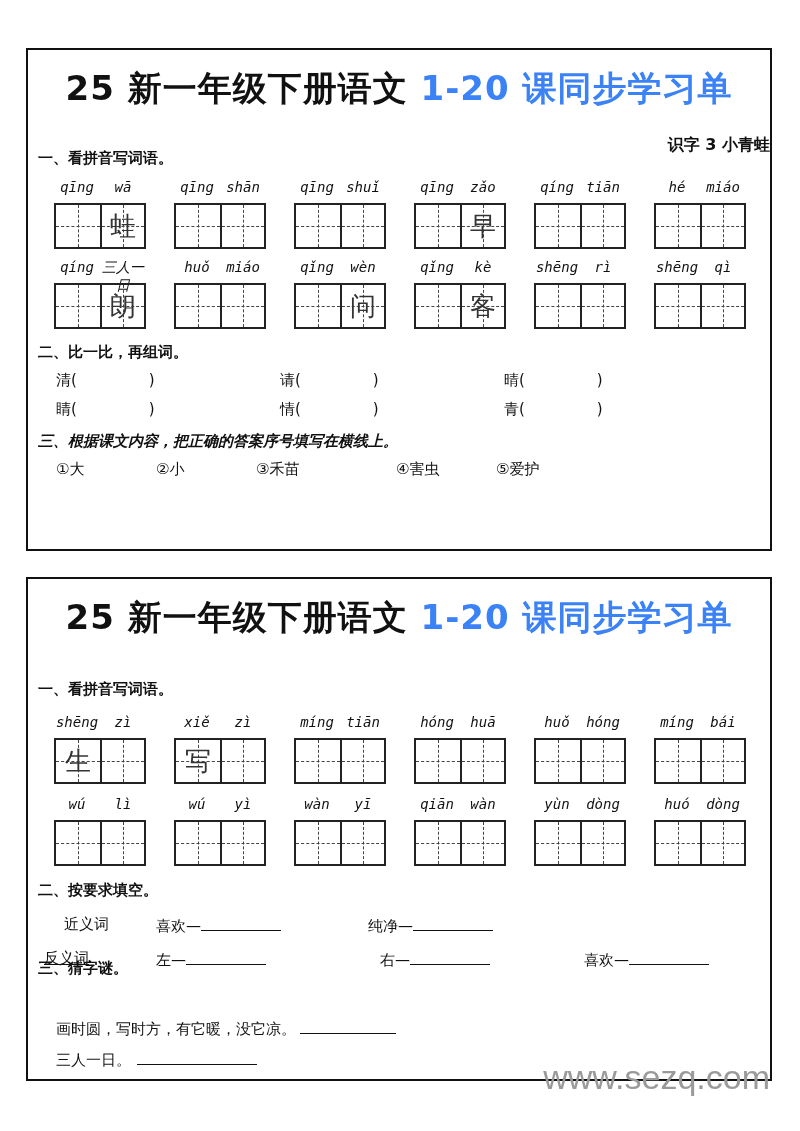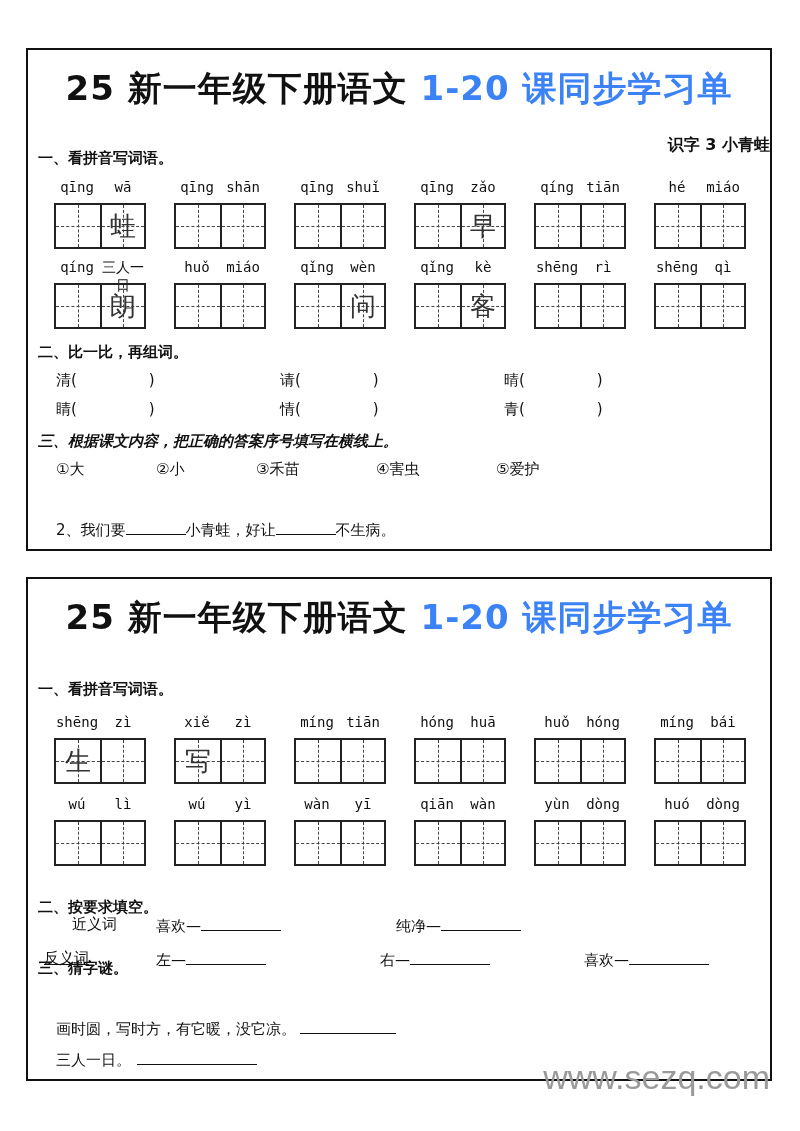--- a/index.html
+++ b/index.html
@@ -12,21 +12,21 @@
   .title { position: absolute; left: 0; right: 0; top: 16px; text-align: center;
            font-size: 34px; font-weight: bold; letter-spacing: 1px; white-space: nowrap;
            font-family: "DejaVu Sans", sans-serif; }
   .title .red { color: #3b82f6; }
   .subtitle { position: absolute; left: 0; right: 0; top: 73px; text-align: right;
               font-size: 16px; font-weight: bold; margin-top: 12px; }
   .sec { position: absolute; left: 10px; font-size: 15px; font-weight: bold; white-space: nowrap; }
   .grid-item { position: absolute; width: 92px; }
   .py { position: absolute; top: 0; left: 0; width: 92px; height: 20px; font-family: "DejaVu Sans Mono", monospace;
         font-size: 14px; }
-  .py span { position: absolute; top: 0; width: 46px; text-align: center; }
+  .py span { position: absolute; top: 0; width: 46px; text-align: center; font-style: italic; }
   .py span.a { left: 0; } .py span.b { left: 46px; }
   .boxes { position: absolute; top: 24px; left: 0; width: 92px; height: 46px; border: 2px solid #222;
            box-sizing: border-box; display: flex; }
   .cell { position: relative; width: 50%; height: 100%; box-sizing: border-box; }
   .cell + .cell { border-left: 2px solid #222; }
   .cell::before { content: ""; position: absolute; left: 50%; top: 0; bottom: 0; border-left: 1px dashed #444; }
   .cell::after { content: ""; position: absolute; top: 50%; left: 0; right: 0; border-top: 1px dashed #444; }
   .cell .ch { position: absolute; inset: 0; display: flex; align-items: center; justify-content: center;
               font-size: 26px; color: #333; z-index: 1; font-family: "DejaVu Serif", serif; }
   .row-text { position: absolute; font-size: 15px; white-space: nowrap; }
@@ -224,27 +224,24 @@
       <div class="row-text" style="left: 28px; top: 350px;"><span>睛</span><span>(</span><span style="display:inline-block;width:72px"></span><span>)</span></div>
       <div class="row-text" style="left: 252px; top: 350px;"><span>情</span><span>(</span><span style="display:inline-block;width:72px"></span><span>)</span></div>
       <div class="row-text" style="left: 476px; top: 350px;"><span>青</span><span>(</span><span style="display:inline-block;width:72px"></span><span>)</span></div>
     </div>
 
   <div class="sec" style="top:382px;font-style:italic;">三、根据课文内容，把正确的答案序号填写在横线上。</div>
   <div id="s1opts">
       <div class="row-text" style="left: 28px; top: 410px;">①大</div>
       <div class="row-text" style="left: 128px; top: 410px;">②小</div>
       <div class="row-text" style="left: 228px; top: 410px;">③禾苗</div>
-      <div class="row-text" style="left: 348px; top: 410px;">④害虫</div>
+      <div class="row-text" style="left: 368px; top: 410px;">④害虫</div>
       <div class="row-text" style="left: 468px; top: 410px;">⑤爱护</div>
     </div>
 
-  <div class="row-text" style="left:28px; top:469px;">
-    <span>2、我们要</span><span class="blank" style="width:60px"></span><span>小青蛙，好让</span><span class="blank" style="width:60px"></span><span>不生病。</span>
-  </div>
 </div>
 
 <div class="sheet" id="sheet2">
   <div class="title">
     <span>25 新一年级下册语文 </span><span class="red">1-20 课同步学习单</span>
   </div>
 
   <div class="sec" style="top:101px;">一、看拼音写词语。</div>
   <div id="s2grid">
       <div class="grid-item" style="left: 26px; top: 135px;">
@@ -410,25 +407,25 @@
          <div class="cell">
             <span class="ch"></span>
           </div>
          <div class="cell">
             <span class="ch"></span>
           </div>
        </div>
       </div>
     </div>
 
-  <div class="sec" style="top:302px;margin-top:17px;">二、按要求填空。</div>
-
-  <div class="row-text" style="left:44px; top:336px;">近义词</div>
+  <div class="sec" style="top:302px;">二、按要求填空。</div>
+
+  <div class="row-text" style="left:36px; top:336px;">近义词</div>
   <div class="row-text" style="left:128px; top:336px;"><span>喜欢—</span><span class="blank" style="width:80px"></span></div>
-  <div class="row-text" style="left:368px; top:336px;"><span>纯净—</span><span class="blank" style="width:80px"></span></div>
+  <div class="row-text" style="left:340px; top:336px;"><span>纯净—</span><span class="blank" style="width:80px"></span></div>
 
   <div class="row-text" style="left:16px; top:370px;text-decoration:underline;">反义词</div>
   <div class="row-text" style="left:128px; top:370px;"><span>左—</span><span class="blank" style="width:80px"></span></div>
   <div class="row-text" style="left:352px; top:370px;"><span>右—</span><span class="blank" style="width:80px"></span></div>
   <div class="row-text" style="left:556px; top:370px;"><span>喜欢—</span><span class="blank" style="width:80px"></span></div>
 
   <div class="sec" style="top:380px;text-align:center;">三、猜字谜。</div>
   <div class="row-text" style="left:28px; top:439px;"><span>画时圆，写时方，有它暖，没它凉。</span><span class="blank" style="width:96px; margin-left:4px"></span></div>
   <div class="row-text" style="left:28px; top:470px;"><span>三人一日。</span><span class="blank" style="width:120px; margin-left:6px"></span></div>
 </div>

